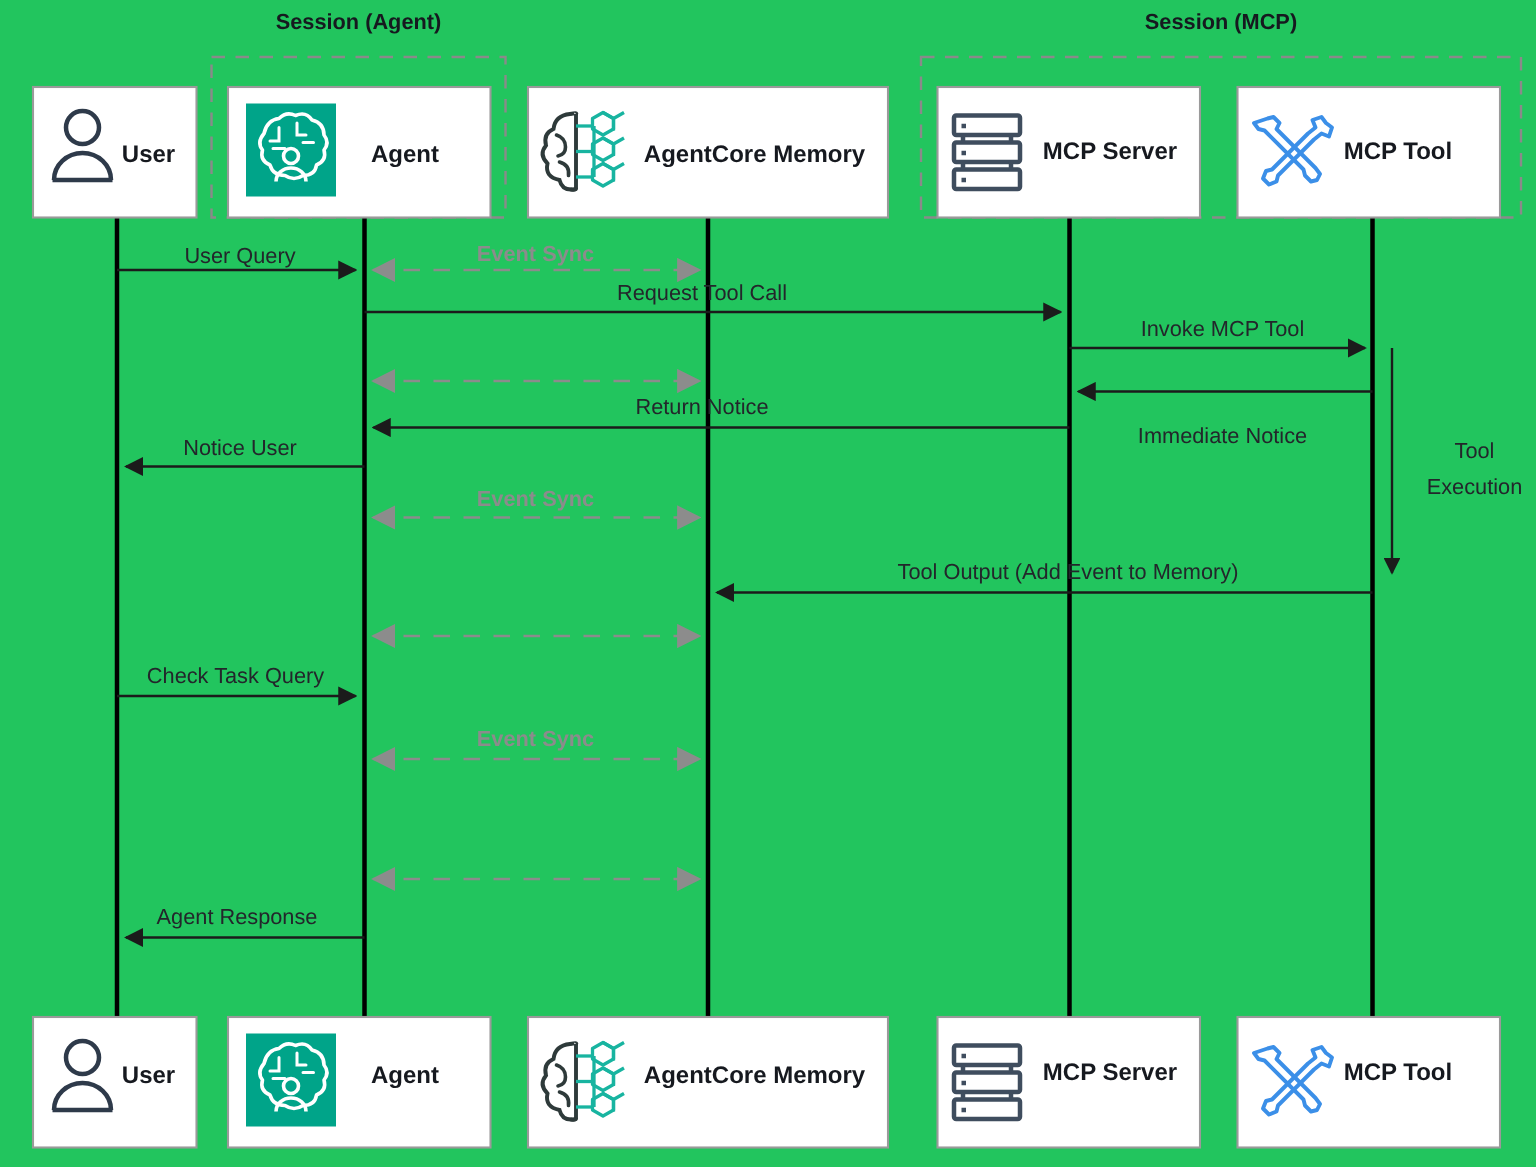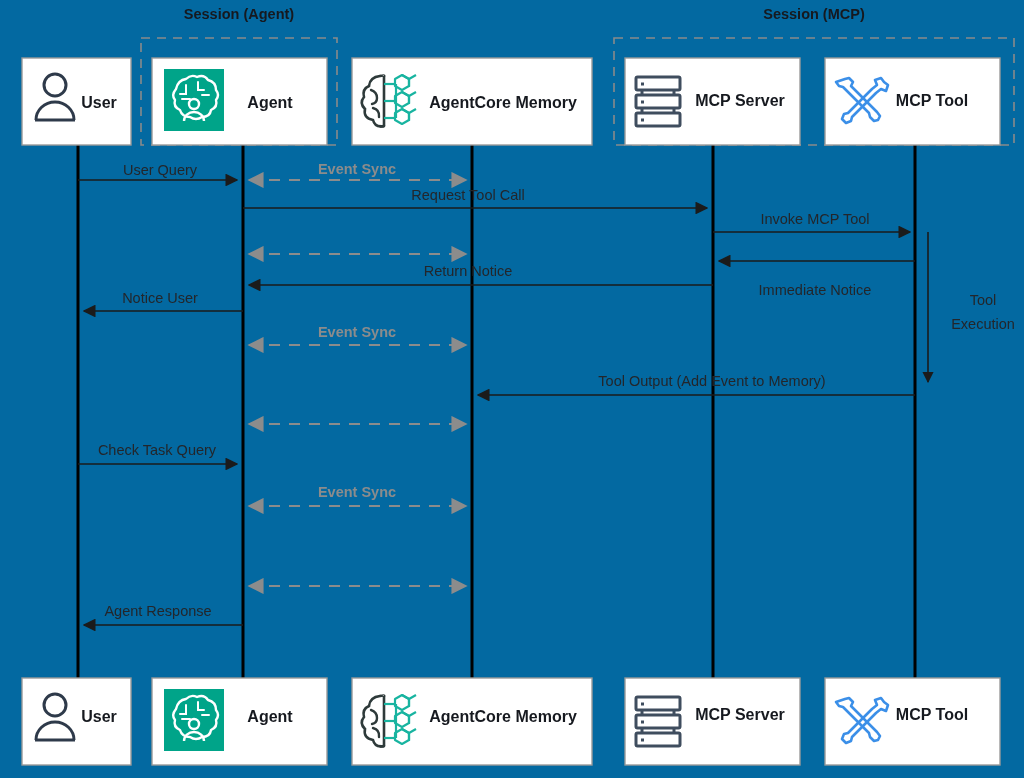--- a/index.html
+++ b/index.html
@@ -5,21 +5,21 @@
   html, body {
     margin: 0;
     padding: 0;
     background: #ffffff;
     font-family: "Liberation Sans", sans-serif;
   }
   #stage {
     position: relative;
     width: 1024px;
     height: 778px;
-    background: #0369a1;
+    background: #22c55e;
     overflow: hidden;
   }
   svg.diagram {
     position: absolute;
     left: 0;
     top: 0;
     width: 1024px;
     height: 778px;
   }
   .session-title {

